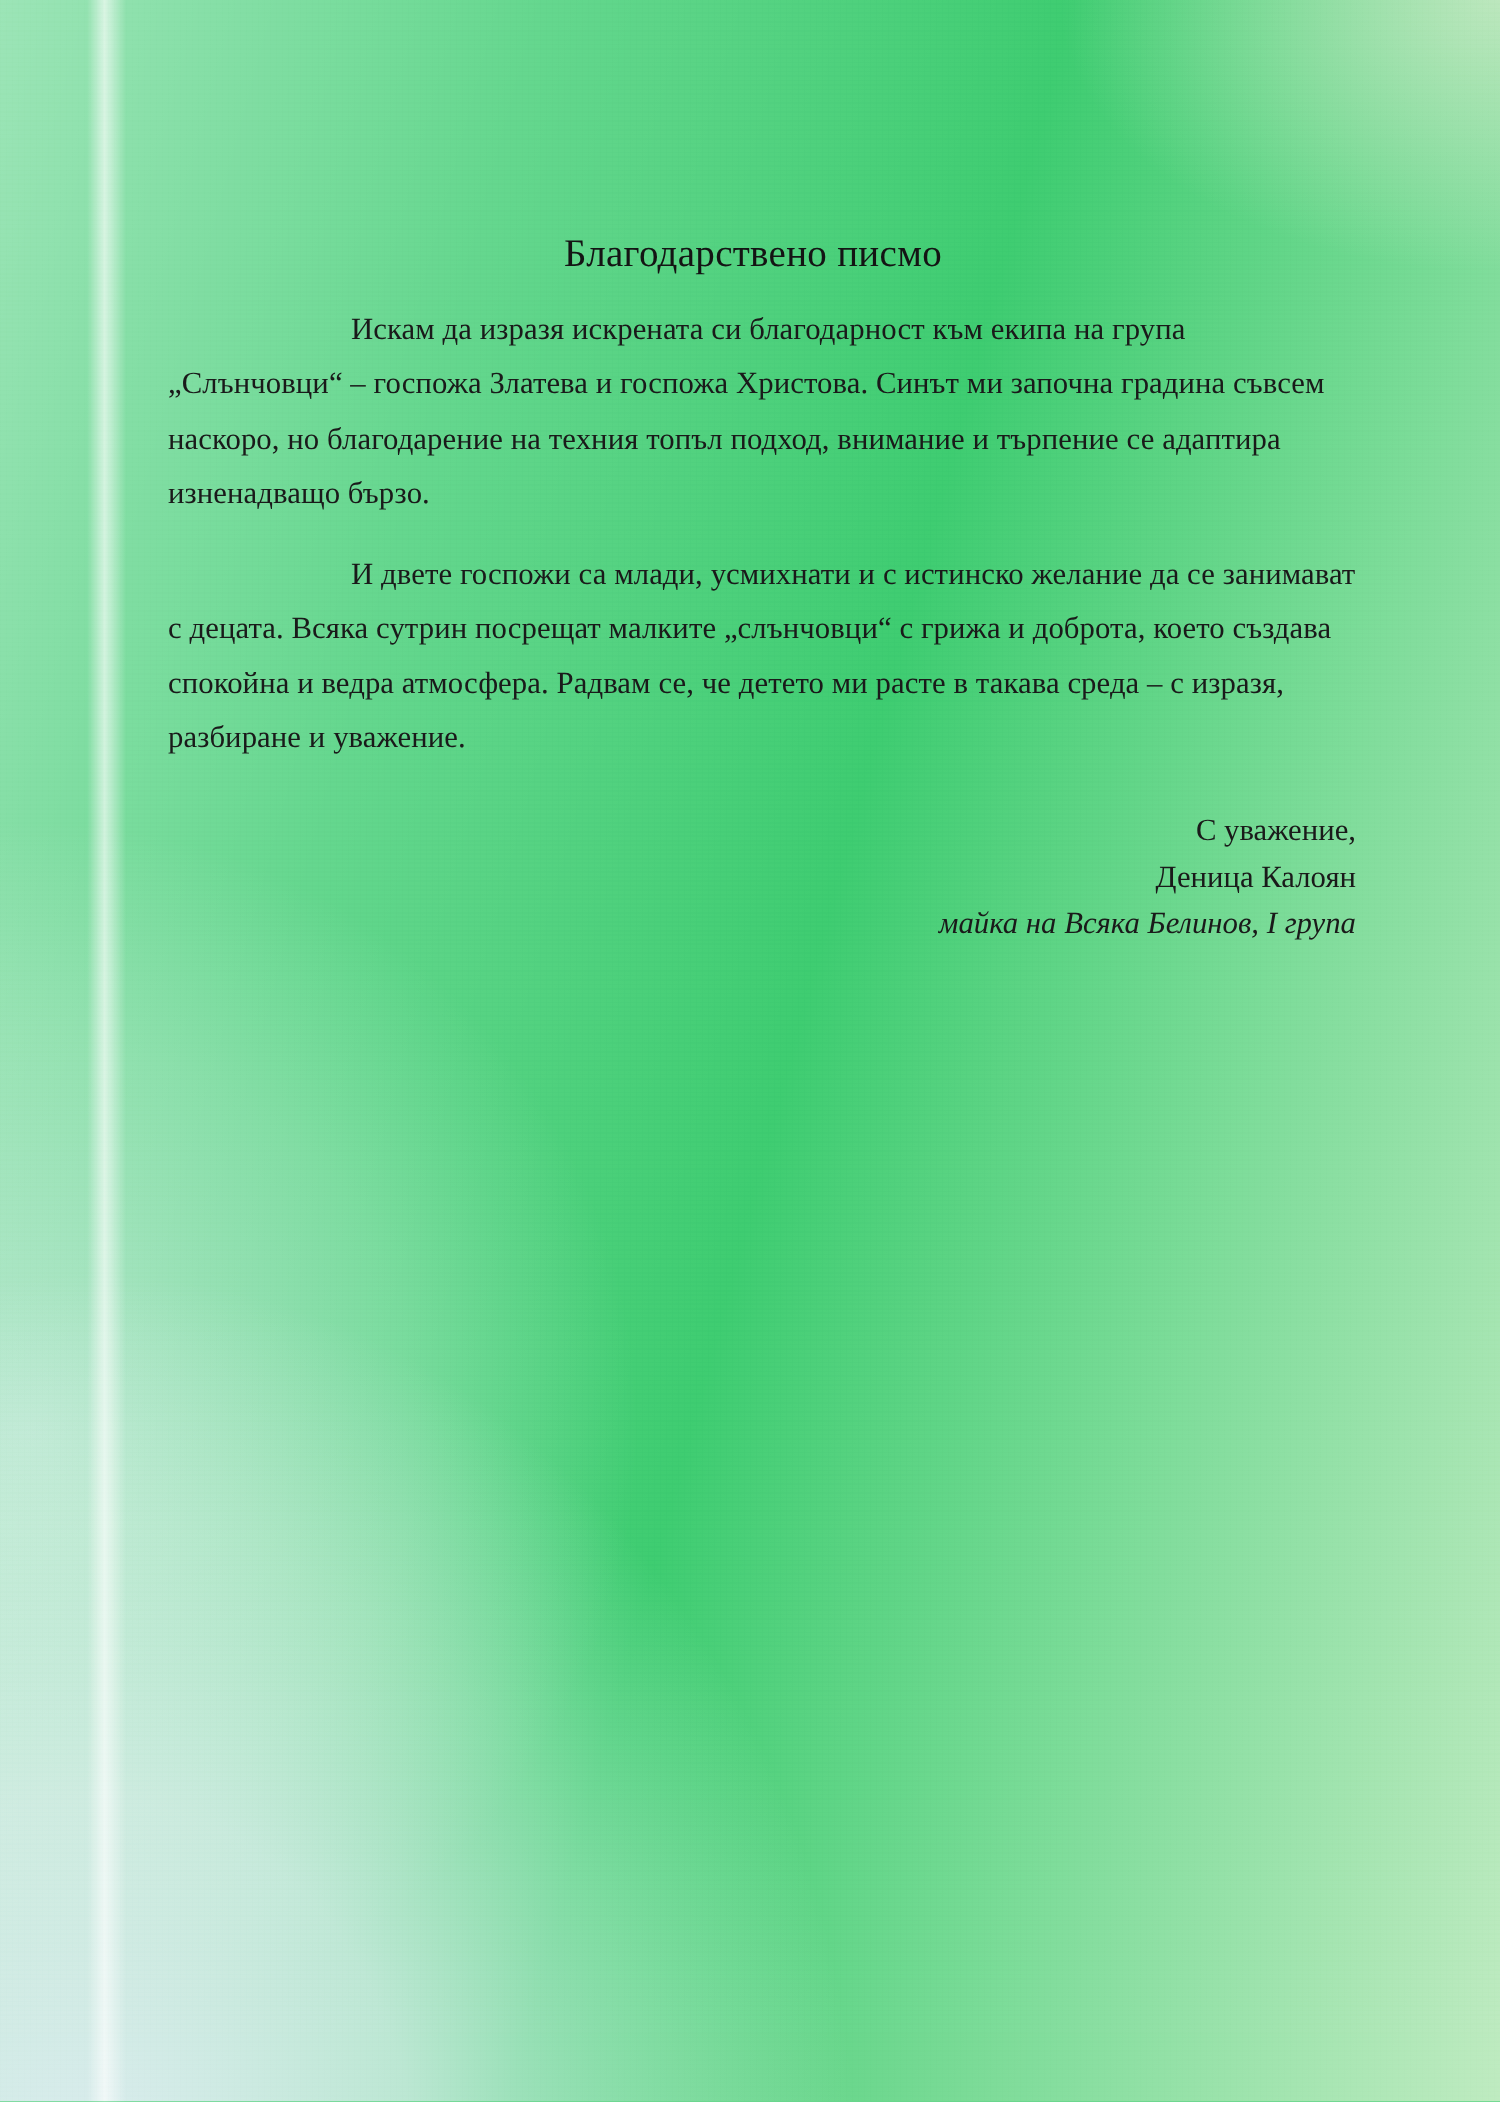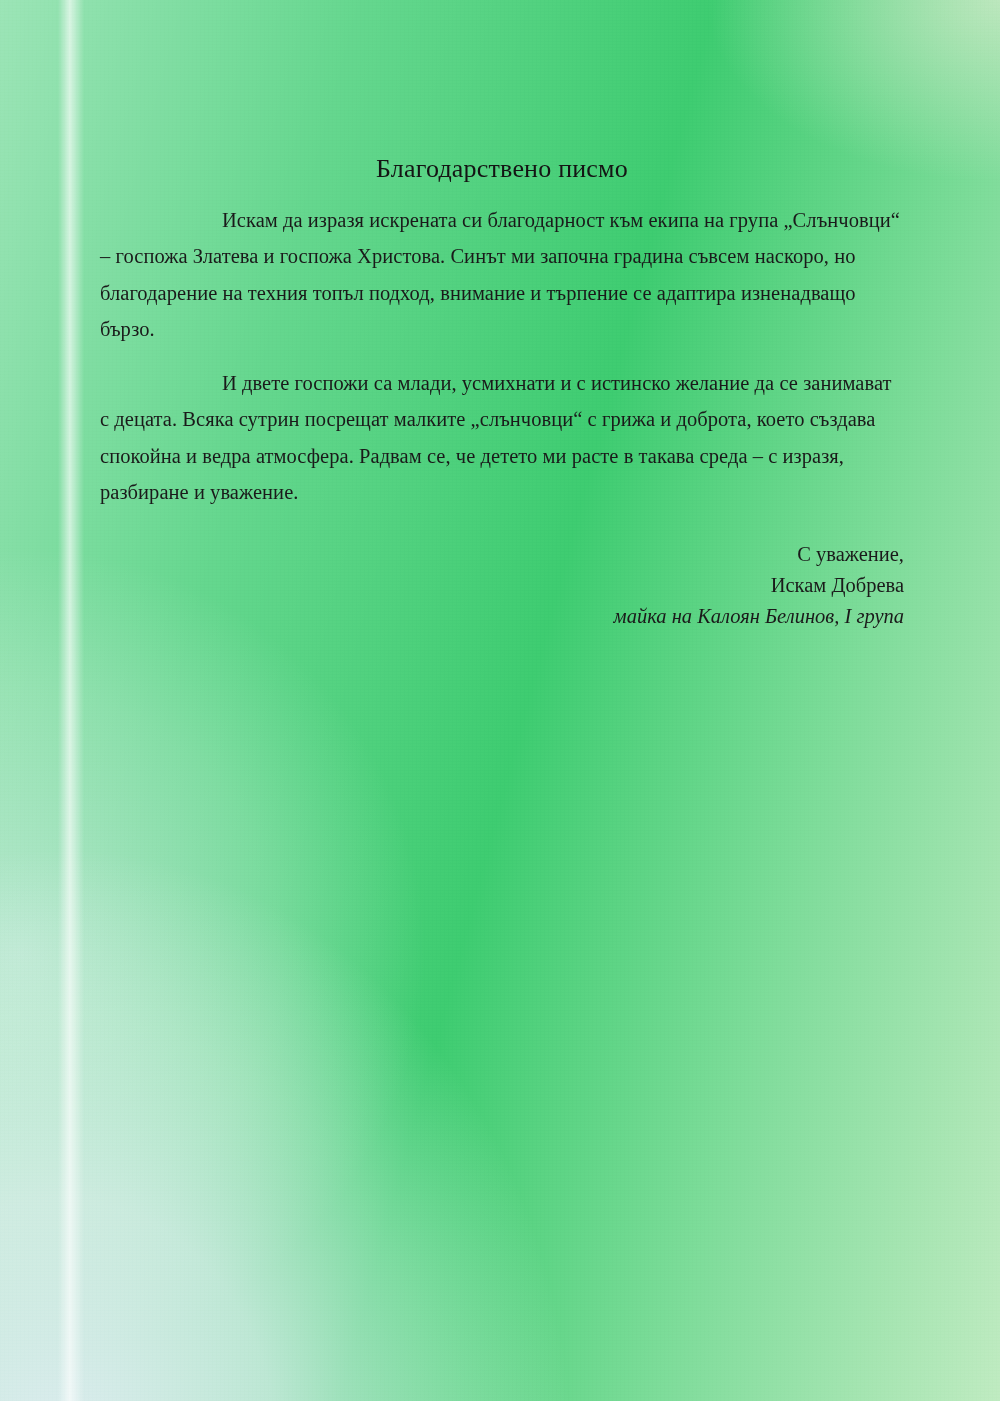--- a/index.html
+++ b/index.html
@@ -115,21 +115,21 @@
     margin: 0 0 12px 0;
     font-size: 26px;
     font-weight: 400;
     line-height: 1.30;
     text-align: center;
     letter-spacing: 0.2px;
     color: #141414;
   }
 
   .para {
-    margin: 0 0 16px 0;
+    margin: 0 0 16px 12px;
     font-size: 20.5px;
     line-height: 1.78;
     text-align: left;
     text-indent: 122px;
     color: #1a1a1a;
     letter-spacing: 0.05px;
     -webkit-font-smoothing: antialiased;
   }
 
   .para:last-of-type {
@@ -173,18 +173,18 @@
 
     <h1 class="doc-title">Благодарствено писмо</h1>
 
     <p class="para para-gap-1">Искам да изразя искрената си благодарност към екипа на група „Слънчовци“ – госпожа Златева и госпожа Христова. Синът ми започна градина съвсем наскоро, но благодарение на техния топъл подход, внимание и търпение се адаптира изненадващо бързо.</p>
 
     <p class="para para-gap-2">И двете госпожи са млади, усмихнати и с истинско желание да се занимават с децата. Всяка сутрин посрещат малките „слънчовци“ с грижа и доброта, което създава спокойна и ведра атмосфера. Радвам се, че детето ми расте в такава среда – с изразя, разбиране и уважение.</p>
 
 
     <div class="signature">
       <span class="sig-line">С уважение,</span>
-      <span class="sig-line">Искам Добрева</span>
-      <span class="sig-line sig-role">майка на Калоян Белинов, I група</span>
+      <span class="sig-line">Деница Калоян</span>
+      <span class="sig-line sig-role">майка на Всяка Белинов, I група</span>
     </div>
 
   </div>
 </div>
 
 </body></html>

